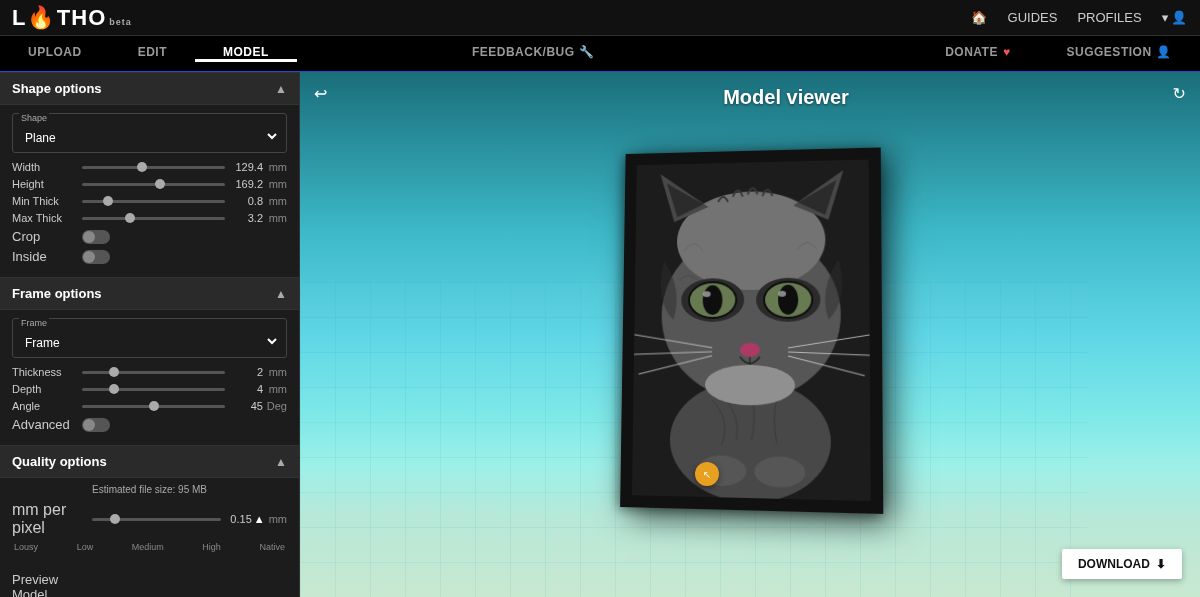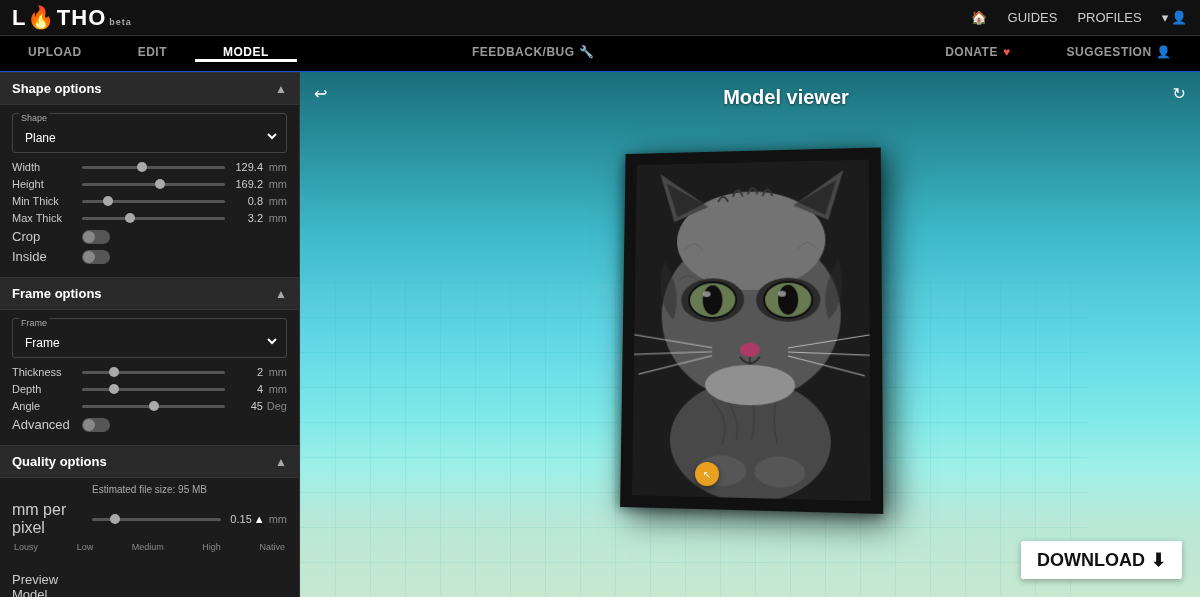--- a/index.html
+++ b/index.html
@@ -319,21 +319,21 @@
       width: 100%; height: 100%;
     }
 
     
     #download-btn {
       position: absolute;
       bottom: 18px;
       right: 18px;
       background: #fff;
       color: #111;
-      font-size: 18px;
+      font-size: 12px;
       font-weight: bold;
       padding: 8px 16px;
       border: none;
       cursor: pointer;
       display: flex;
       align-items: center;
       gap: 6px;
       border-radius: 2px;
       box-shadow: 0 2px 6px rgba(0,0,0,0.3);
     }

